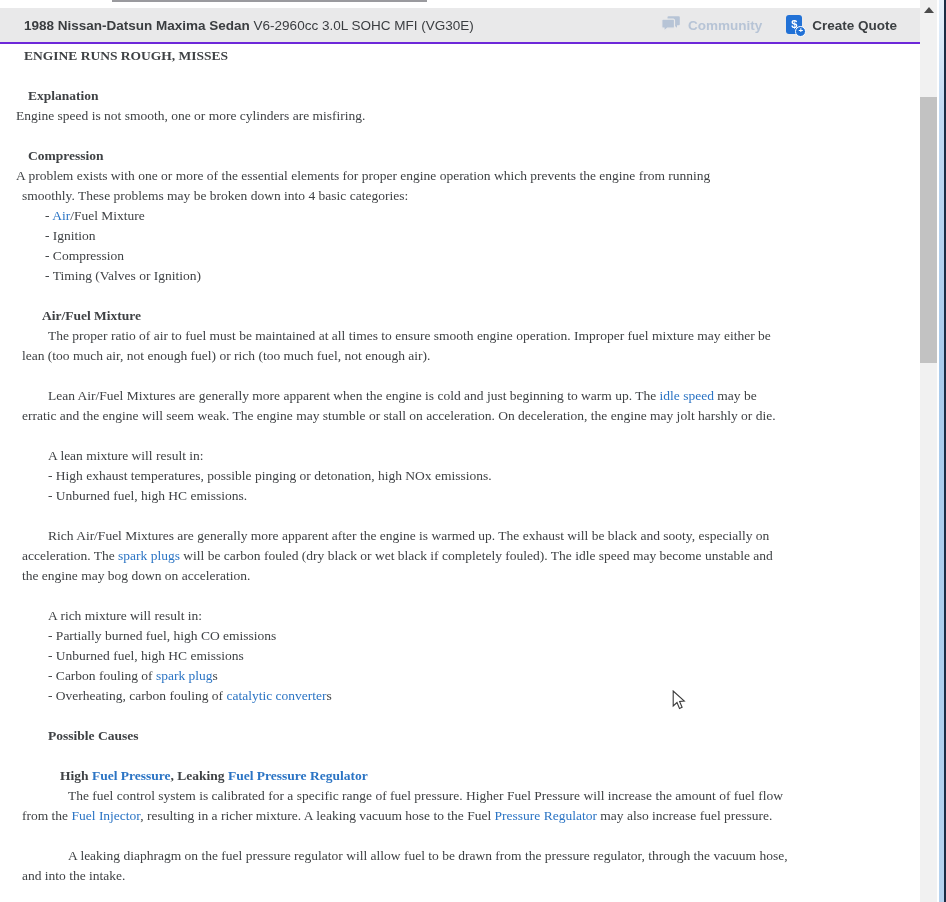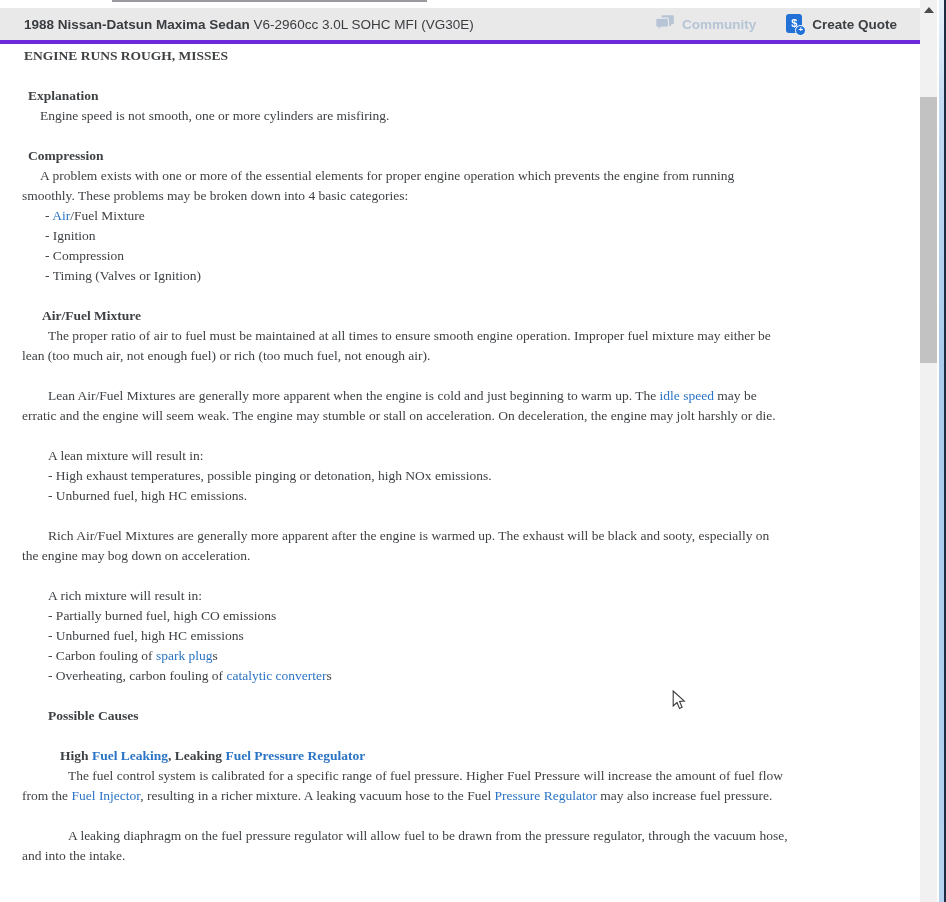--- a/index.html
+++ b/index.html
@@ -8,26 +8,26 @@
     background:#ffffff;
     font-family:"Liberation Sans","DejaVu Sans",sans-serif;
     -webkit-font-smoothing:antialiased;
   }
   
   .top-artifact{position:absolute;left:112px;top:0;width:315px;height:2px;background:#9a9a9e;}
 
   
   .header-bar{
     position:absolute;left:0;top:8px;width:920px;height:36px;
-    background:#e9e9ea;border-bottom:4px solid #6d28d9;
+    background:#e9e9ea;border-bottom:2px solid #6d28d9;
     display:flex;align-items:center;padding:0 23px 0 24px;box-sizing:border-box;
   }
   .veh-title{font-size:13.5px;color:#3a3d40;white-space:pre;}
   .veh-title .b{font-weight:bold;}
-  .hdr-right{margin-left:auto;display:flex;align-items:flex-start;gap:30px;}
+  .hdr-right{margin-left:auto;display:flex;align-items:flex-start;gap:24px;}
   .hdr-btn{display:flex;align-items:center;gap:7px;font-size:13.5px;font-weight:bold;cursor:default;}
   .community{color:#b7c4d6;}
   .create-quote{color:#3c4043;}
   .cq-icon{position:relative;width:19px;height:21px;}
   .cq-tag{
     position:absolute;left:0;top:0;width:16px;height:19px;border-radius:3px;
     background:#2171d6;color:#ffffff;font-size:11px;font-weight:bold;
     display:flex;align-items:center;justify-content:center;
   }
   .cq-plus{
@@ -38,21 +38,21 @@
 
   
   .doc{position:absolute;left:0;top:46px;width:920px;}
   .line{height:20px;line-height:20px;font-size:13.5px;color:#3f4245;white-space:pre;overflow:hidden;font-family:Liberation Serif, serif;}
   .gap{height:20px;}
   .bold{font-weight:bold;}
   .lnk{color:#2b74c4;}
   .it{padding-left:24px;}
   .i0{padding-left:22px;}
   .i1{padding-left:28px;}
-  .i2{padding-left:40px;}
+  .i2{padding-left:16px;}
   .i3{padding-left:45px;}
   .i4{padding-left:48px;}
   .i4h{padding-left:42px;}
   .i5{padding-left:60px;}
   .i6{padding-left:68px;}
 
   
   .scrollbar{position:absolute;left:920px;top:0;width:17px;height:902px;background:#f1f1f1;}
   .sb-up{position:absolute;left:0;top:0;width:17px;height:20px;display:flex;align-items:center;justify-content:center;}
   .sb-up .tri{width:0;height:0;border-left:5px solid transparent;border-right:5px solid transparent;border-bottom:6px solid #4b4b4b;}
@@ -114,31 +114,32 @@
     <div class="line i0"><span>lean (too much air, not enough fuel) or rich (too much fuel, not enough air).</span></div>
     <div class="line gap"></div>
     <div class="line i4"><span>Lean Air/Fuel Mixtures are generally more apparent when the engine is cold and just beginning to warm up. The </span><span class="lnk">idle speed</span><span> may be</span></div>
     <div class="line i0"><span>erratic and the engine will seem weak. The engine may stumble or stall on acceleration. On deceleration, the engine may jolt harshly or die.</span></div>
     <div class="line gap"></div>
     <div class="line i4"><span>A lean mixture will result in:</span></div>
     <div class="line i4"><span>- High exhaust temperatures, possible pinging or detonation, high NOx emissions.</span></div>
     <div class="line i4"><span>- Unburned fuel, high HC emissions.</span></div>
     <div class="line gap"></div>
     <div class="line i4"><span>Rich Air/Fuel Mixtures are generally more apparent after the engine is warmed up. The exhaust will be black and sooty, especially on</span></div>
+    <div class="line i0"><span>acceleration. The </span><span class="lnk">spark plugs</span><span> will be carbon fouled (dry black or wet black if completely fouled). The idle speed may become unstable and</span></div>
     <div class="line i0"><span>the engine may bog down on acceleration.</span></div>
     <div class="line gap"></div>
     <div class="line i4"><span>A rich mixture will result in:</span></div>
     <div class="line i4"><span>- Partially burned fuel, high CO emissions</span></div>
     <div class="line i4"><span>- Unburned fuel, high HC emissions</span></div>
     <div class="line i4"><span>- Carbon fouling of </span><span class="lnk">spark plug</span><span>s</span></div>
     <div class="line i4"><span>- Overheating, carbon fouling of </span><span class="lnk">catalytic converter</span><span>s</span></div>
     <div class="line gap"></div>
     <div class="line i4"><span class="bold">Possible Causes</span></div>
     <div class="line gap"></div>
-    <div class="line i5"><span class="bold">High </span><span class="bold lnk">Fuel Leaking</span><span class="bold">, Leaking </span><span class="bold lnk">Fuel Pressure Regulator</span></div>
+    <div class="line i5"><span class="bold">High </span><span class="bold lnk">Fuel Pressure</span><span class="bold">, Leaking </span><span class="bold lnk">Fuel Pressure Regulator</span></div>
     <div class="line i6"><span>The fuel control system is calibrated for a specific range of fuel pressure. Higher Fuel Pressure will increase the amount of fuel flow</span></div>
     <div class="line i0"><span>from the </span><span class="lnk">Fuel Injector</span><span>, resulting in a richer mixture. A leaking vacuum hose to the Fuel </span><span class="lnk">Pressure Regulator</span><span> may also increase fuel pressure.</span></div>
     <div class="line gap"></div>
     <div class="line i6"><span>A leaking diaphragm on the fuel pressure regulator will allow fuel to be drawn from the pressure regulator, through the vacuum hose,</span></div>
     <div class="line i0"><span>and into the intake.</span></div>
   </div>
 
 <div class="scrollbar">
   <div class="sb-up">
       <span class="tri"></span>

